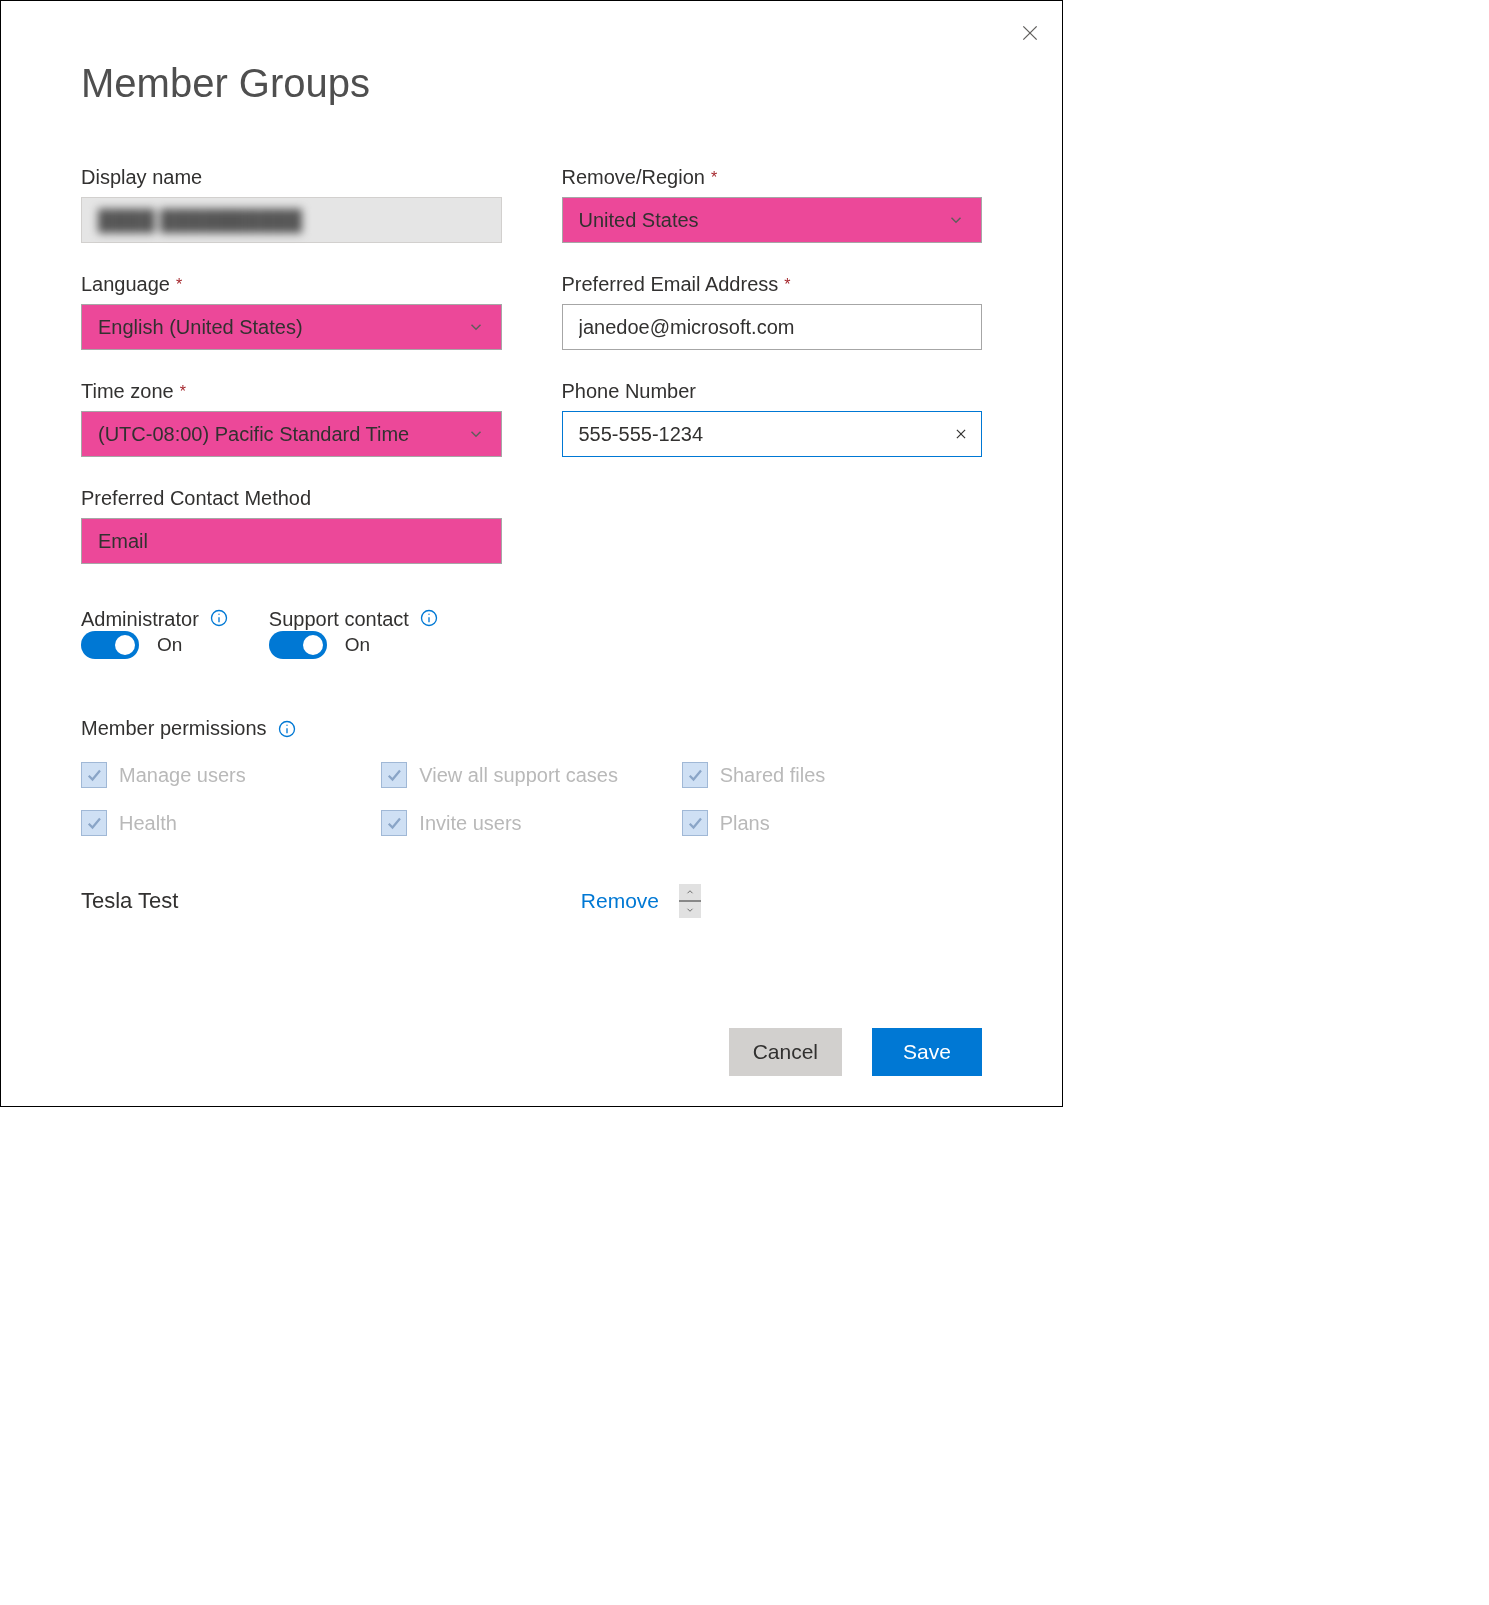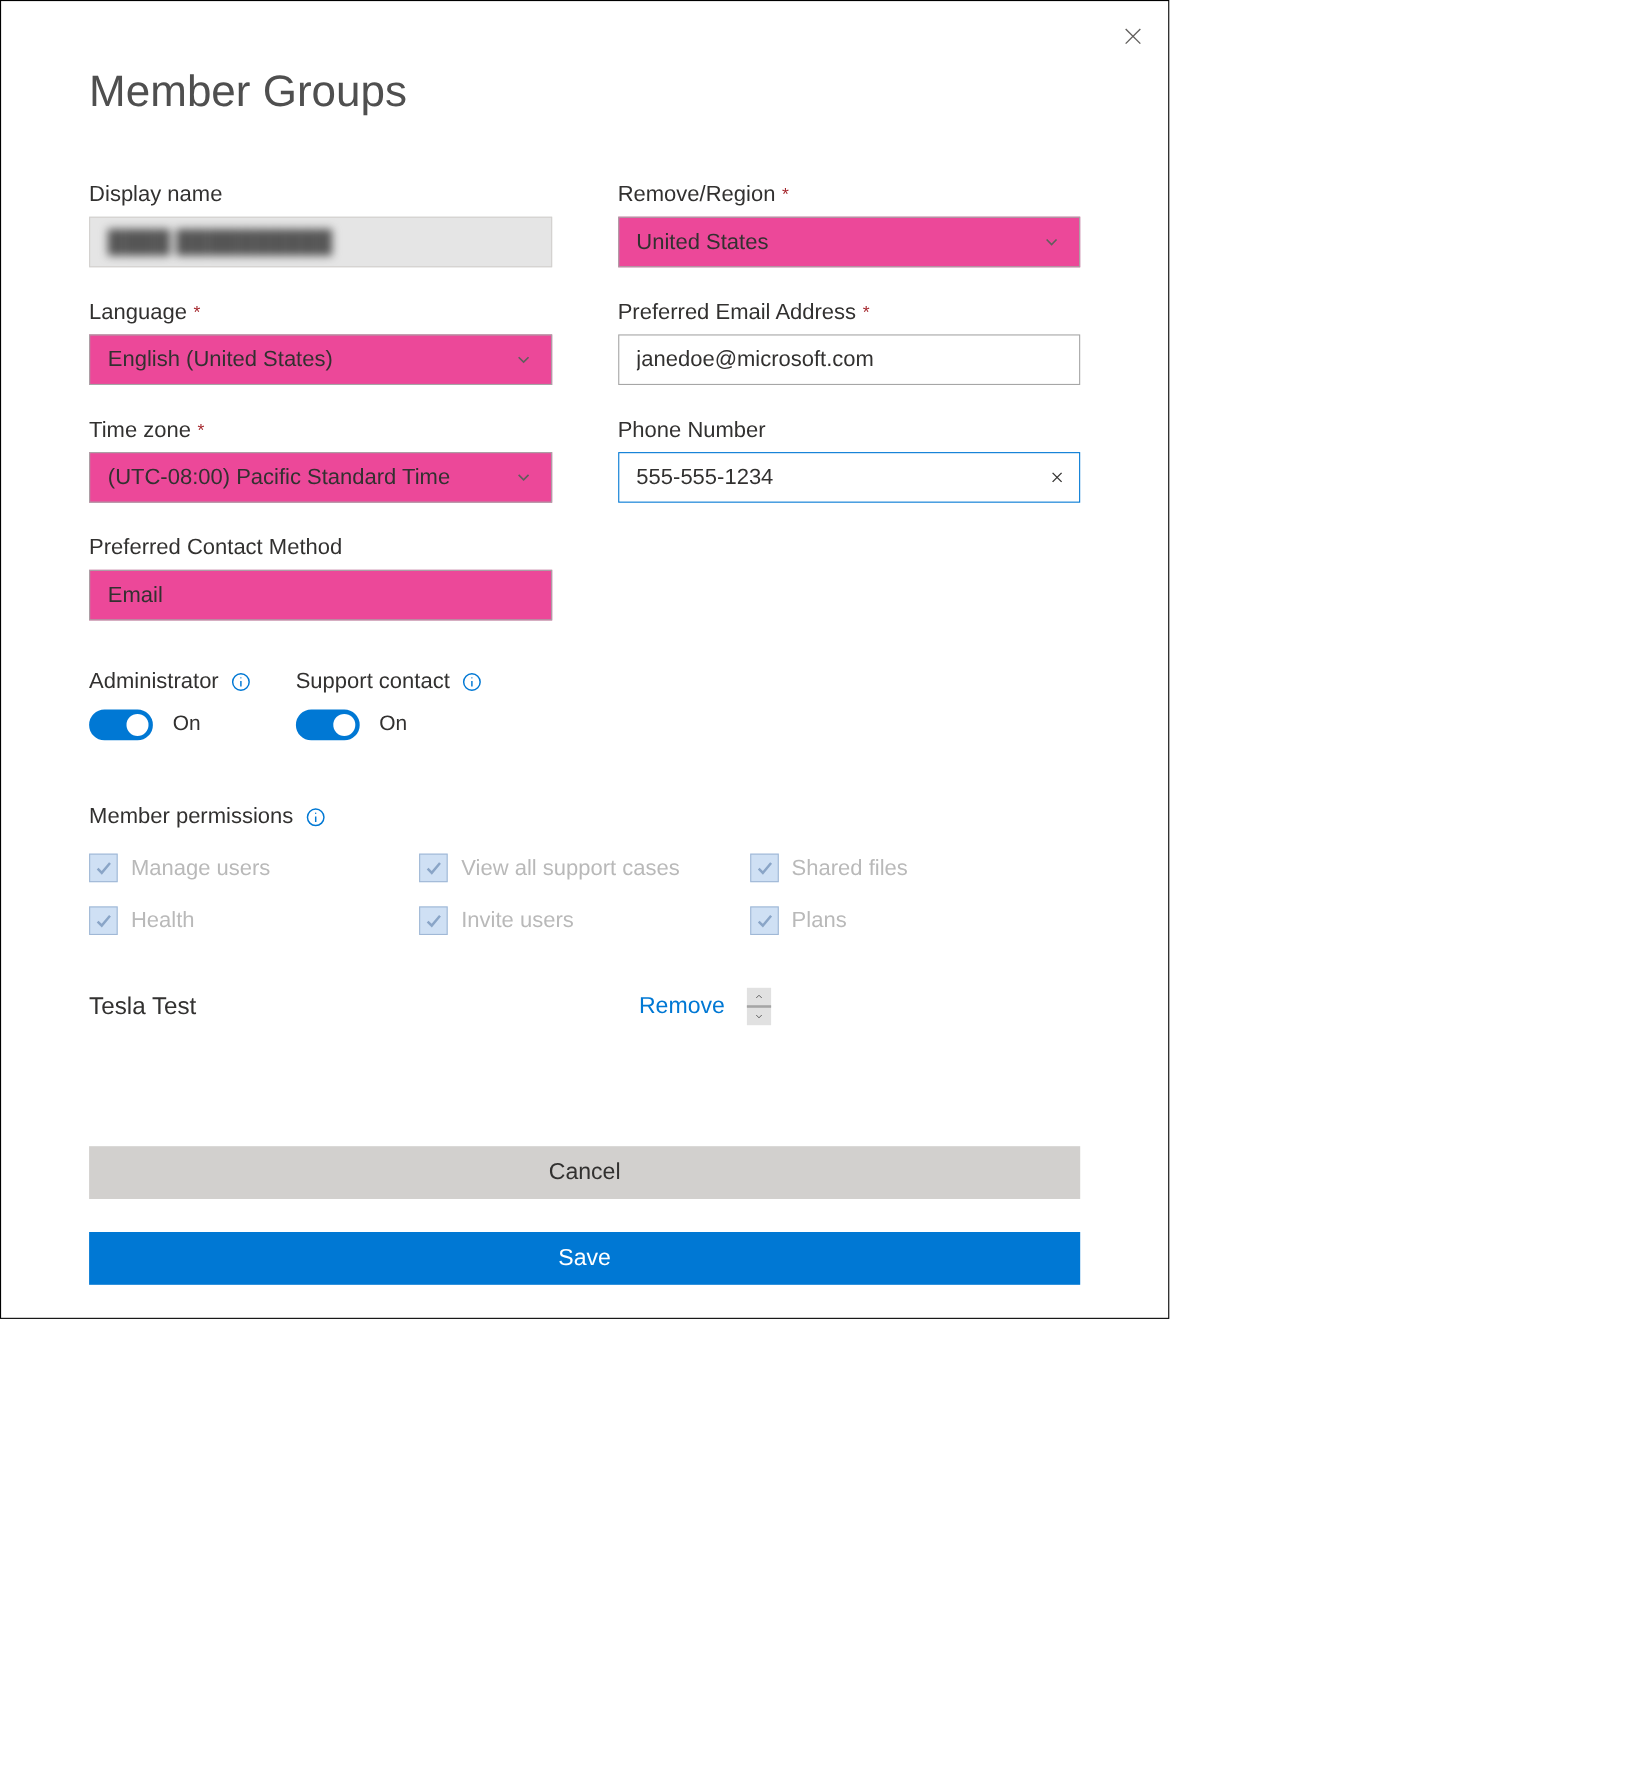--- a/index.html
+++ b/index.html
@@ -45,21 +45,21 @@
     background:#ec4899; cursor:pointer;
   }
   .chev{ width:18px; height:18px; color:#605e5c; flex-shrink:0; }
   .textbox-wrap{ position:relative; }
   .textbox-wrap.focused input{ outline:none; border:1px solid #0078d4; }
   .clear-x{
     position:absolute; right:14px; top:50%; transform:translateY(-50%);
     width:14px; height:14px; cursor:pointer; color:#323130;
   }
   .toggle-row{ display:flex; gap:40px; margin-top:44px;}
-  .toggle-block .lbl{ font-size:20px; display:flex; align-items:center; gap:10px; margin-bottom:14px;}
+  .toggle-block .lbl{ font-size:20px; display:flex; align-items:flex-start; gap:10px; }
   .info-icon{ width:20px; height:20px; color:#0078d4; }
   .toggle-ctrl{ display:flex; align-items:center; gap:18px;}
   .toggle{
     width:58px; height:28px; border-radius:14px; background:#0078d4; position:relative; cursor:pointer;
   }
   .toggle .knob{
     position:absolute; right:4px; top:4px; width:20px; height:20px; border-radius:50%; background:#fff;
   }
   .toggle-state{font-size:19px;}
   .perms{ margin-top:58px; }
@@ -77,21 +77,21 @@
   .groups-lbl{ font-size:18px; color:#605e5c; margin-bottom:24px;}
   .group-row{ display:flex; align-items:center; justify-content:space-between; max-width:620px;}
   .group-name{ font-size:22px; }
   .group-actions{ display:flex; align-items:center; gap:20px;}
   .remove-link{ color:#0078d4; font-size:21px; cursor:pointer;}
   .spinner{ display:flex; flex-direction:column; background:#e1e1e1;}
   .sp-btn{ width:22px; height:16px; display:flex; align-items:center; justify-content:center; cursor:pointer;}
   .sp-btn.mid{ background:#fff; border-top:1px solid #888; border-bottom:1px solid #888; height:2px;}
   .sp-chev{ width:10px; height:10px; color:#555;}
   .footer{
-    display:flex; justify-content:flex-end; gap:30px; margin-top:110px;flex-direction:column;
+    display:flex; justify-content:flex-end; gap:30px; margin-top:110px;
   }
   .btn{
     min-width:110px; height:48px; padding:0 24px; font-size:21px; border:none; cursor:pointer;
   }
   .btn-cancel{ background:#d2d0ce; color:#323130;}
   .btn-save{ background:#0078d4; color:#fff;}
 </style>
 </head>
 <body>
 

